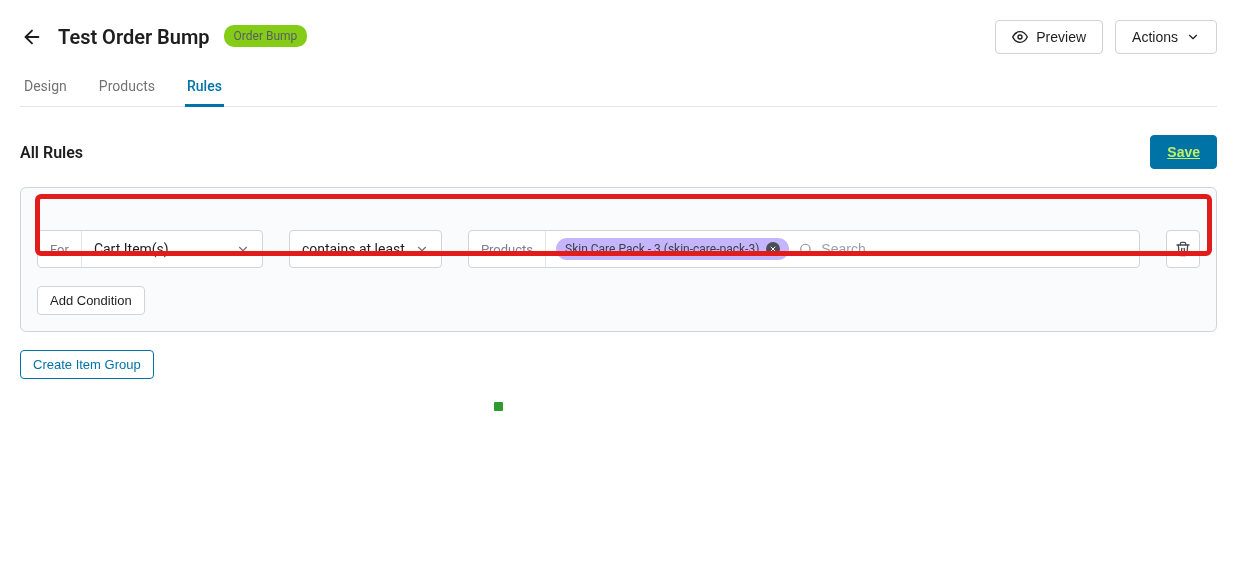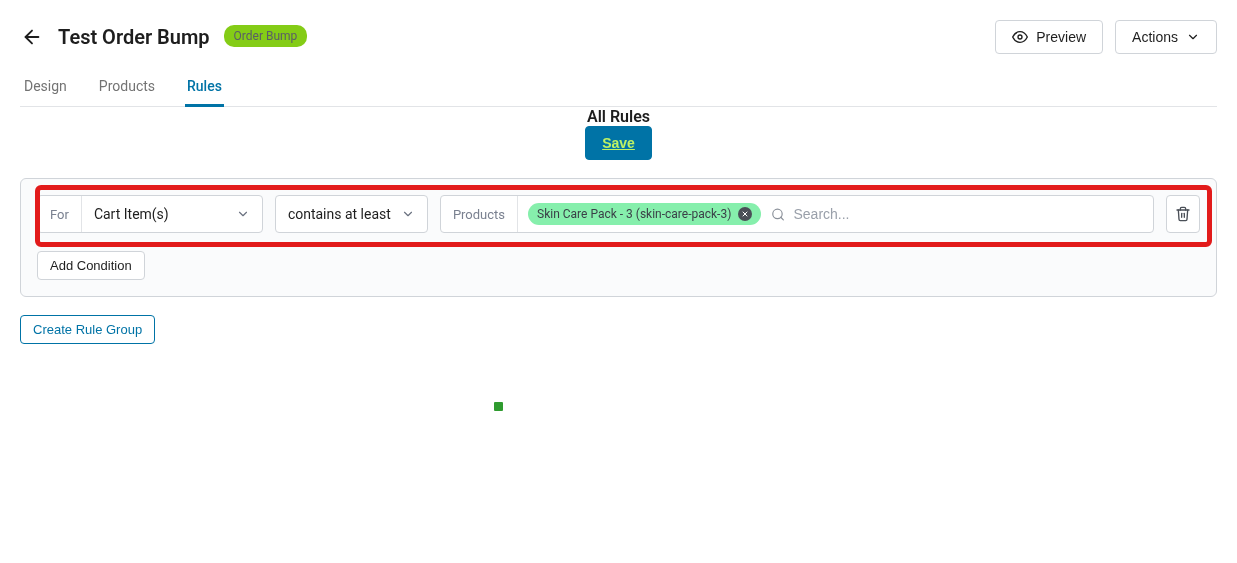--- a/index.html
+++ b/index.html
@@ -73,22 +73,22 @@
     .tab.active {
       color: #0073a6;
       border-bottom-color: #0073a6;
       font-weight: 500;
       text-align: center;
     }
     .section-header {
       display: flex;
       justify-content: space-between;
       align-items: center;
+      margin-top: 28px;
       margin-bottom: 18px;
-      flex-direction: column;
     }
     .section-title { font-size: 16px; font-weight: 600; }
     .rule-group {
       border: 1px solid #d0d4d9;
       border-radius: 6px;
       background: #fafbfc;
       padding: 16px 16px 16px 16px;
       position: relative;
     }
     .highlight-box {
@@ -96,23 +96,24 @@
       top: 6px;
       left: 14px;
       right: 4px;
       height: 62px;
       border: 5px solid #e21b1b;
       border-radius: 6px;
       pointer-events: none;
     }
     .rule-row {
       display: flex;
-      gap: 12px;
+      gap: 26px;
       align-items: stretch;
       margin-bottom: 18px;
+      margin-top: 26px;
     }
     .field-group {
       display: flex;
       border: 1px solid #d0d4d9;
       border-radius: 4px;
       background: #fff;
       height: 38px;
       align-items: stretch;
       overflow: hidden;
     }
@@ -153,21 +154,21 @@
       align-items: center;
       gap: 10px;
       padding: 0 10px;
       flex: 1;
       min-width: 0;
     }
     .token {
       display: inline-flex;
       align-items: center;
       gap: 7px;
-      background: #86efac;
+      background: #c4b5fd;
       color: #3a3f47;
       font-size: 12px;
       padding: 4px 9px;
       border-radius: 11px;
       white-space: nowrap;
     }
     .token-remove {
       width: 14px; height: 14px;
       border-radius: 50%;
       background: #4a4f57;
@@ -313,17 +314,17 @@
             <path d="M8 6V4a2 2 0 0 1 2-2h4a2 2 0 0 1 2 2v2"></path>
           </svg>
       </div>
 
     </div>
 
     <button class="btn btn-sm">Add Condition</button>
   </div>
 
   <div class="create-group-wrap">
-    <button class="btn btn-outline-primary btn-sm">Create Rule Group</button>
+    <button class="btn btn-outline-primary btn-sm">Create Item Group</button>
   </div>
 </div>
 
 <div class="green-dot"></div>
 
 </body></html>

